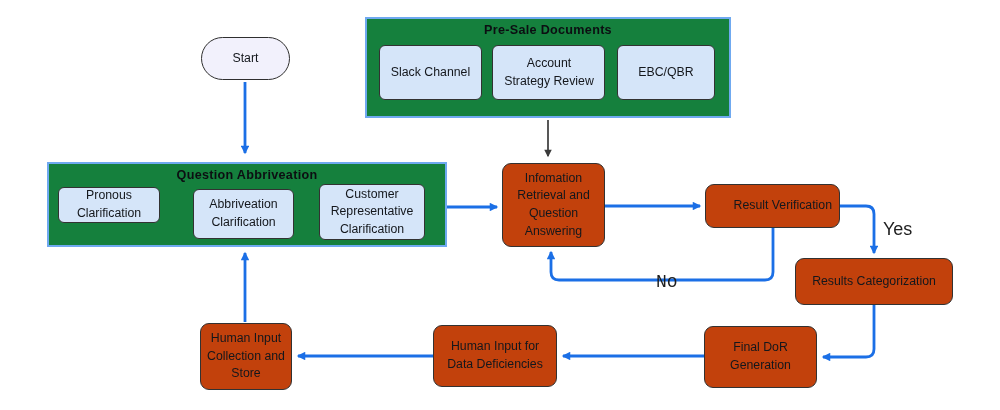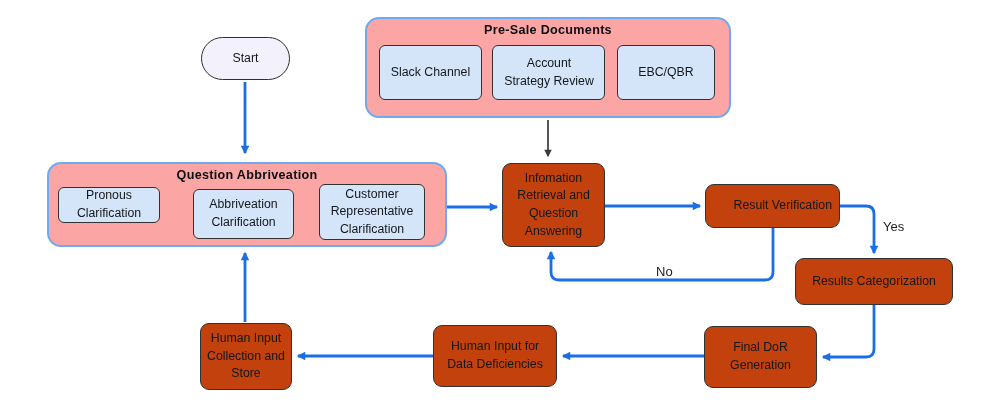--- a/index.html
+++ b/index.html
@@ -14,28 +14,28 @@
     text-align:center; border:1.5px solid #323232; border-radius:6px;
     font-size:12.3px; line-height:1.43; color:#14171c; white-space:pre-line;
     padding:2px 7px;
   }
   .green { background:#c2410c;border-radius:9px; }
   .blue-node { background:#D5E5F9; }
   .start {
     background:#F2F1FC; border-radius:22px; border:1.6px solid #2f2f2f;
   }
   .group {
-    position:absolute; box-sizing:border-box; background:#fca5a5;
-    border:2.6px solid #6FA9F0; border-radius:14px;
+    position:absolute; box-sizing:border-box; background:#15803d;
+    border:2.6px solid #6FA9F0; border-radius:0;
   }
   .group-title {
     text-align:center; font-weight:bold; font-size:12.6px;
     margin-top:4px; color:#0c0e12; letter-spacing:0.3px;
   }
-  .edge-label { position:absolute; font-size:13px; color:#1e1e1e; }
+  .edge-label { position:absolute; font-size:18px; color:#1e1e1e; }
 </style>
 </head>
 <body>
 
 <div class="canvas">
 
   <svg class="edges" width="1000" height="410" viewBox="0 0 1000 410" xmlns="http://www.w3.org/2000/svg">
     <defs>
       <marker id="ab" viewBox="0 0 10 10" refX="8.5" refY="5" markerWidth="9.5" markerHeight="8.5" orient="auto" markerUnits="userSpaceOnUse">
         <path d="M0,0 L10,5 L0,10 Z" fill="#1B6FE6"></path>
@@ -108,15 +108,15 @@
 
   <div class="node green" style="left:433px; top:325px; width:124px; height:62px;">
     <span>Human Input for Data Deficiencies</span>
   </div>
 
   <div class="node green" style="left:200px; top:323px; width:92px; height:67px; padding:2px 5px;">
     <span>Human Input Collection and Store</span>
   </div>
 
   <div class="edge-label" style="left:883px; top:219px;">Yes</div>
-  <div class="edge-label" style="left:656px; top:264px;">No</div>
+  <div class="edge-label" style="left:656px; top:272px;font-family:Liberation Mono, monospace;">No</div>
 
 </div>
 
 </body></html>

